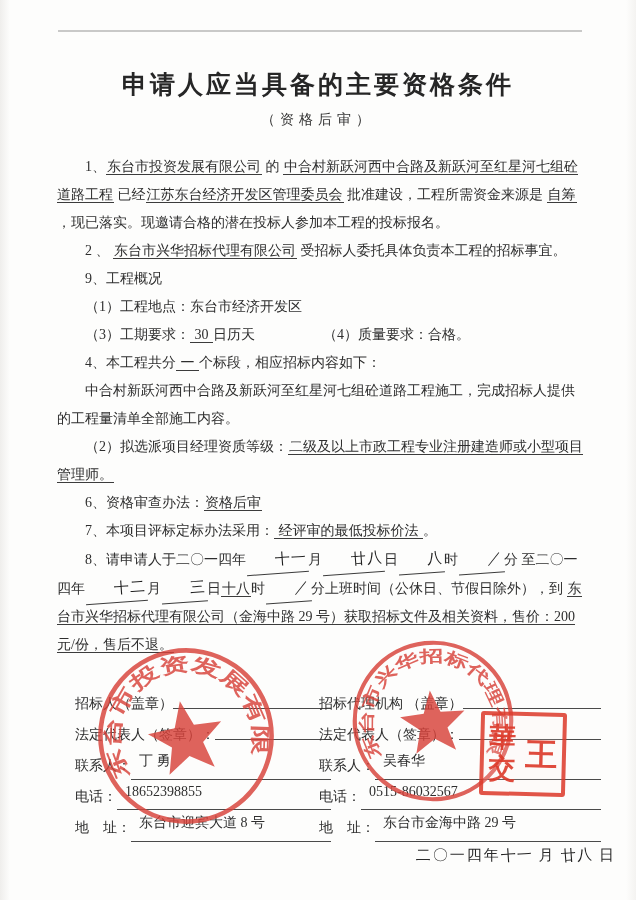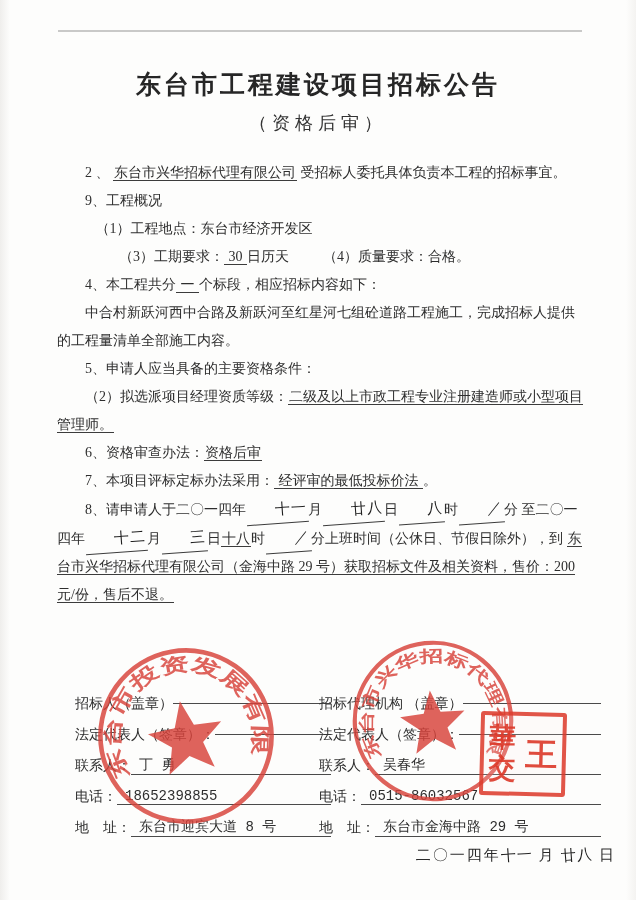--- a/index.html
+++ b/index.html
@@ -4,36 +4,36 @@
 <style>
   html,body{margin:0;padding:0;background:#e9e9e7;}
   .doc{
     position:relative;width:636px;height:900px;margin:0 auto;
     background:linear-gradient(90deg,#efeeec 0px,#fdfdfc 10px,#fdfdfc 626px,#f4f3f1 636px);
     font-family:"Liberation Serif","DejaVu Serif",serif;
     color:#2e2e2e;overflow:hidden;
   }
   .scanline{position:absolute;left:58px;top:30px;width:524px;height:2px;background:#8a8a8a;opacity:.45;}
   h1.title{margin:68px 0 0 0;text-align:center;font-size:25px;letter-spacing:3px;font-weight:bold;color:#262626;}
-  .subtitle{margin-top:10px;text-align:center;font-size:18px;letter-spacing:5px;color:#333;}
+  .subtitle{margin-top:10px;text-align:center;font-size:14px;letter-spacing:5px;color:#333;}
   .bodytext{margin:24px 50px 0 57px;font-size:14px;line-height:28px;}
   .para{margin:0;text-indent:28px;}
   .noind{text-indent:0;}
-  .cols{display:flex;padding-left:28px;text-align:center;}
+  .cols{display:flex;padding-left:28px;}
   .cols .c1{width:238px;flex:none;}
   .u{border-bottom:1px solid #3c3c3c;padding:0 1px;}
   .hw{font-family:"DejaVu Sans",sans-serif;display:inline-block;transform:rotate(-4deg);font-size:15px;color:#1f1f1f;letter-spacing:1px;}
   
   .sig{position:absolute;top:688px;left:0;width:636px;font-size:14px;}
   .sigcol{position:absolute;top:0;}
   .sigcol.left{left:75px;width:256px;}
   .sigcol.right{left:319px;width:282px;}
   .srow{display:flex;align-items:center;height:31px;}
   .slabel{white-space:nowrap;}
-  .sline{flex:1;border-bottom:1.5px solid #4a4a4a;padding:0 0 0 8px;min-width:20px;white-space:nowrap;font-family:Liberation Mono, monospace;}
+  .sline{flex:1;border-bottom:1.5px solid #4a4a4a;padding:0 0 9px 8px;min-width:20px;white-space:nowrap;}
   
   .seal{position:absolute;pointer-events:none;}
   .seal-left{left:93px;top:643px;transform:rotate(-10deg);}
   .seal-right{left:348px;top:636px;transform:rotate(-6deg);}
   .sqseal{
     position:absolute;left:480px;top:712px;width:78px;height:76px;
     border:4px solid rgba(220,55,40,.85);border-radius:3px;transform:rotate(1.5deg);
     display:flex;flex-direction:row;align-items:center;justify-content:space-around;
     color:rgba(220,55,40,.9);font-weight:bold;background:rgba(255,235,232,.15);
   }
@@ -41,36 +41,36 @@
   .sqseal .colB{font-size:32px;line-height:1;}
   .footer-date{position:absolute;top:846px;right:20px;font-size:15px;letter-spacing:2px;color:#2a2a2a;}
 </style>
 </head>
 <body>
 
 <div class="doc">
 
   <div class="scanline"></div>
 
-  <h1 class="title">东台市工程建设项目招标公告</h1>
+  <h1 class="title">申请人应当具备的主要资格条件</h1>
   <div class="subtitle">（资格后审）</div>
 
   <div class="bodytext">
+    <p class="para"><span>1、</span><span class="u">东台市投资发展有限公司</span><span> 的 </span><span class="u">中合村新跃河西中合路及新跃河至红星河七组砼道路工程</span><span> 已经</span><span class="u">江苏东台经济开发区管理委员会</span><span> 批准建设，工程所需资金来源是 </span><span class="u">自筹</span><span> ，现已落实。现邀请合格的潜在投标人参加本工程的投标报名。</span></p>
     <p class="para"><span>2 、 </span><span class="u">东台市兴华招标代理有限公司</span><span> 受招标人委托具体负责本工程的招标事宜。</span></p>
     <p class="para"><span>9、工程概况</span></p>
     <div class="cols">
       <p class="para noind c1"><span>（1）工程地点：东台市经济开发区</span></p>
     </div>
     <div class="cols">
       <p class="para noind c1"><span>（3）工期要求：</span><span class="u"> 30 </span><span>日历天</span></p>
       <p class="para noind"><span>（4）质量要求：合格。</span></p>
     </div>
     <p class="para"><span>4、本工程共分</span><span class="u"> 一 </span><span>个标段，相应招标内容如下：</span></p>
     <p class="para"><span>中合村新跃河西中合路及新跃河至红星河七组砼道路工程施工，完成招标人提供的工程量清单全部施工内容。</span></p>
-    <p class="para"><span>5、申请人应当具备的主要资格条件：</span></p>
     <p class="para"><span>（2）拟选派项目经理资质等级：</span><span class="u">二级及以上市政工程专业注册建造师或小型项目管理师。</span></p>
     <p class="para"><span>6、资格审查办法：</span><span class="u">资格后审</span></p>
     <p class="para"><span>7、本项目评标定标办法采用：</span><span class="u"> 经评审的最低投标价法 </span><span>。</span></p>
     <p class="para"><span>8、请申请人于二〇一四年</span><span class="u hw">十一</span><span>月</span><span class="u hw">廿八</span><span>日</span><span class="u hw">八</span><span>时</span><span class="u hw">／</span><span>分 至二〇一四年</span><span class="u hw">十二</span><span>月</span><span class="u hw"> 三 </span><span>日</span><span class="u">十八</span><span>时</span><span class="u hw">／</span><span>分上班时间（公休日、节假日除外），到 </span><span class="u">东台市兴华招标代理有限公司（金海中路 29 号）获取招标文件及相关资料，售价：200 元/份，售后不退。</span></p>
   </div>
 
   <div class="sig">
     <div class="sigcol left">
       <div class="srow">
         <span class="slabel">招标人（盖章）</span>

